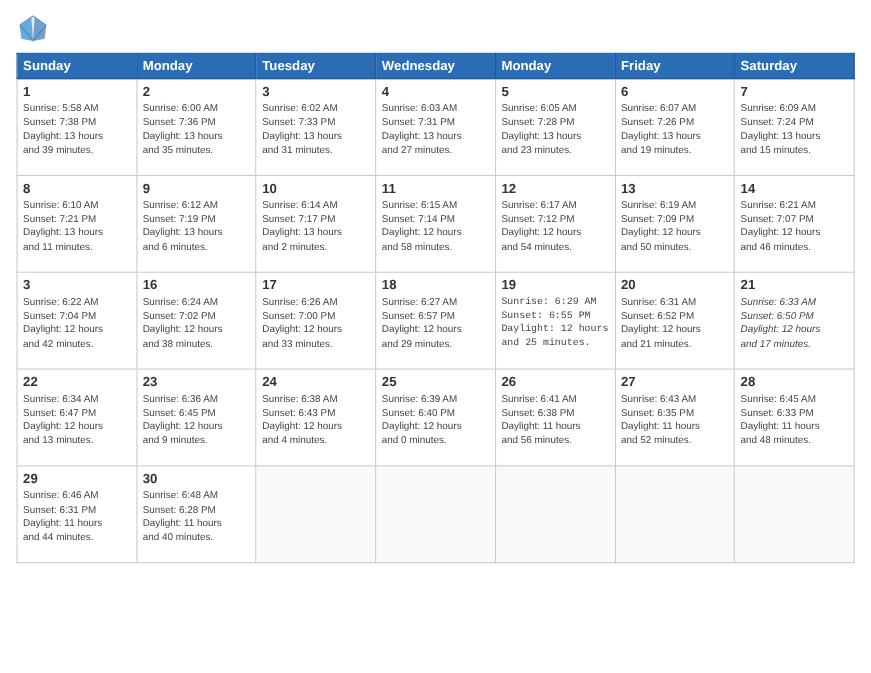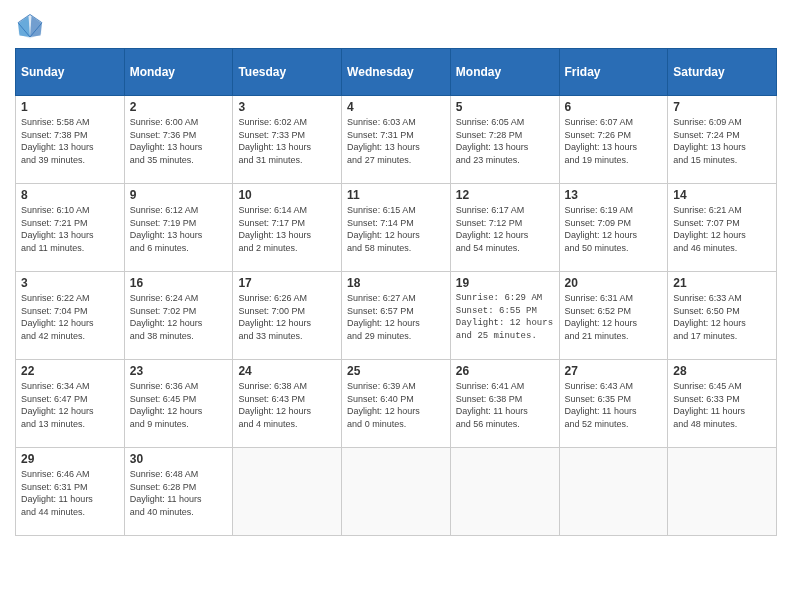--- a/index.html
+++ b/index.html
@@ -52,21 +52,21 @@
     .calendar {
       width: 100%;
       border-collapse: collapse;
       table-layout: fixed;
     }
     .calendar thead tr th {
       background: #2a6db5;
       color: #fff;
       font-size: 12px;
       font-weight: bold;
-      padding: 16px 5px;
+      padding: 4px 5px;
       border: 1px solid #1a5a9a;
       text-align: left;
     }
     .calendar tbody tr td {
       border: 1px solid #ccc;
       vertical-align: top;
       padding: 4px 5px;
       font-size: 9.5px;
       color: #333;
       height: 88px;
@@ -262,21 +262,21 @@
           </td>
           <td>
             <span class="day-number">20</span>
             <div class="day-info" style="white-space: pre-line;">Sunrise: 6:31 AM
 Sunset: 6:52 PM
 Daylight: 12 hours
 and 21 minutes.</div>
           </td>
           <td>
             <span class="day-number">21</span>
-            <div class="day-info" style="white-space: pre-line;">Sunrise: 6:33 AM
+            <div class="day-info" style="white-space: pre-line; font-style: italic;">Sunrise: 6:33 AM
 Sunset: 6:50 PM
 Daylight: 12 hours
 and 17 minutes.</div>
           </td>
         </tr>
         <tr>
           <td>
             <span class="day-number">22</span>
             <div class="day-info" style="white-space: pre-line;">Sunrise: 6:34 AM
 Sunset: 6:47 PM

